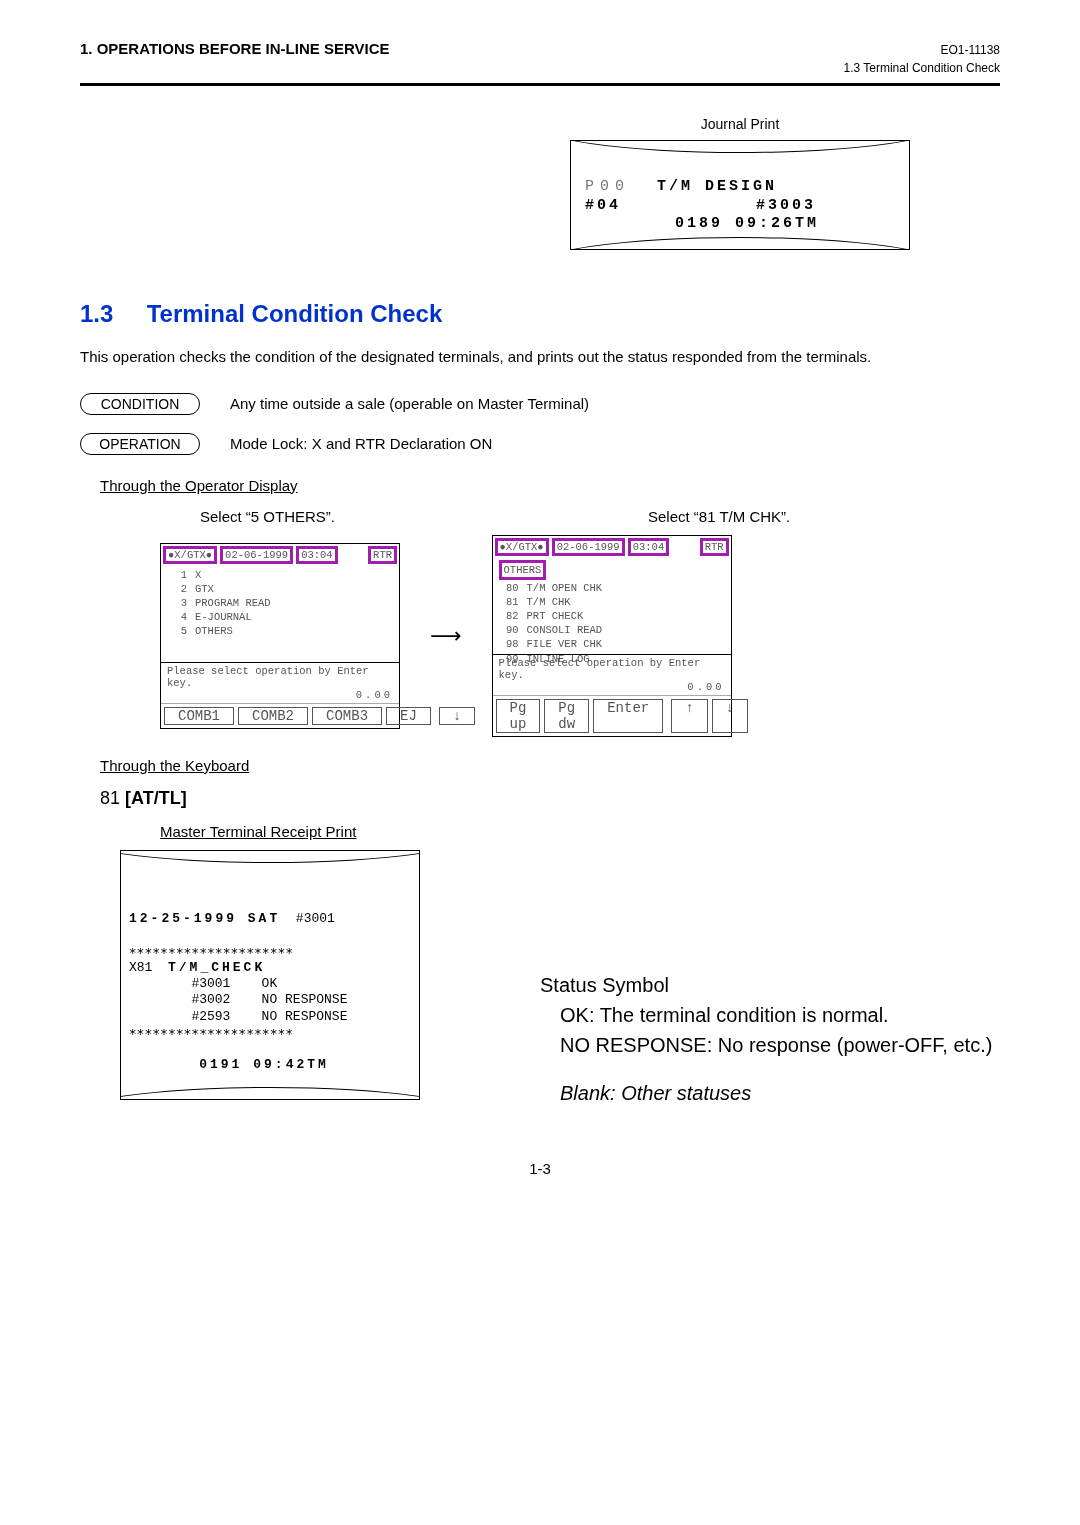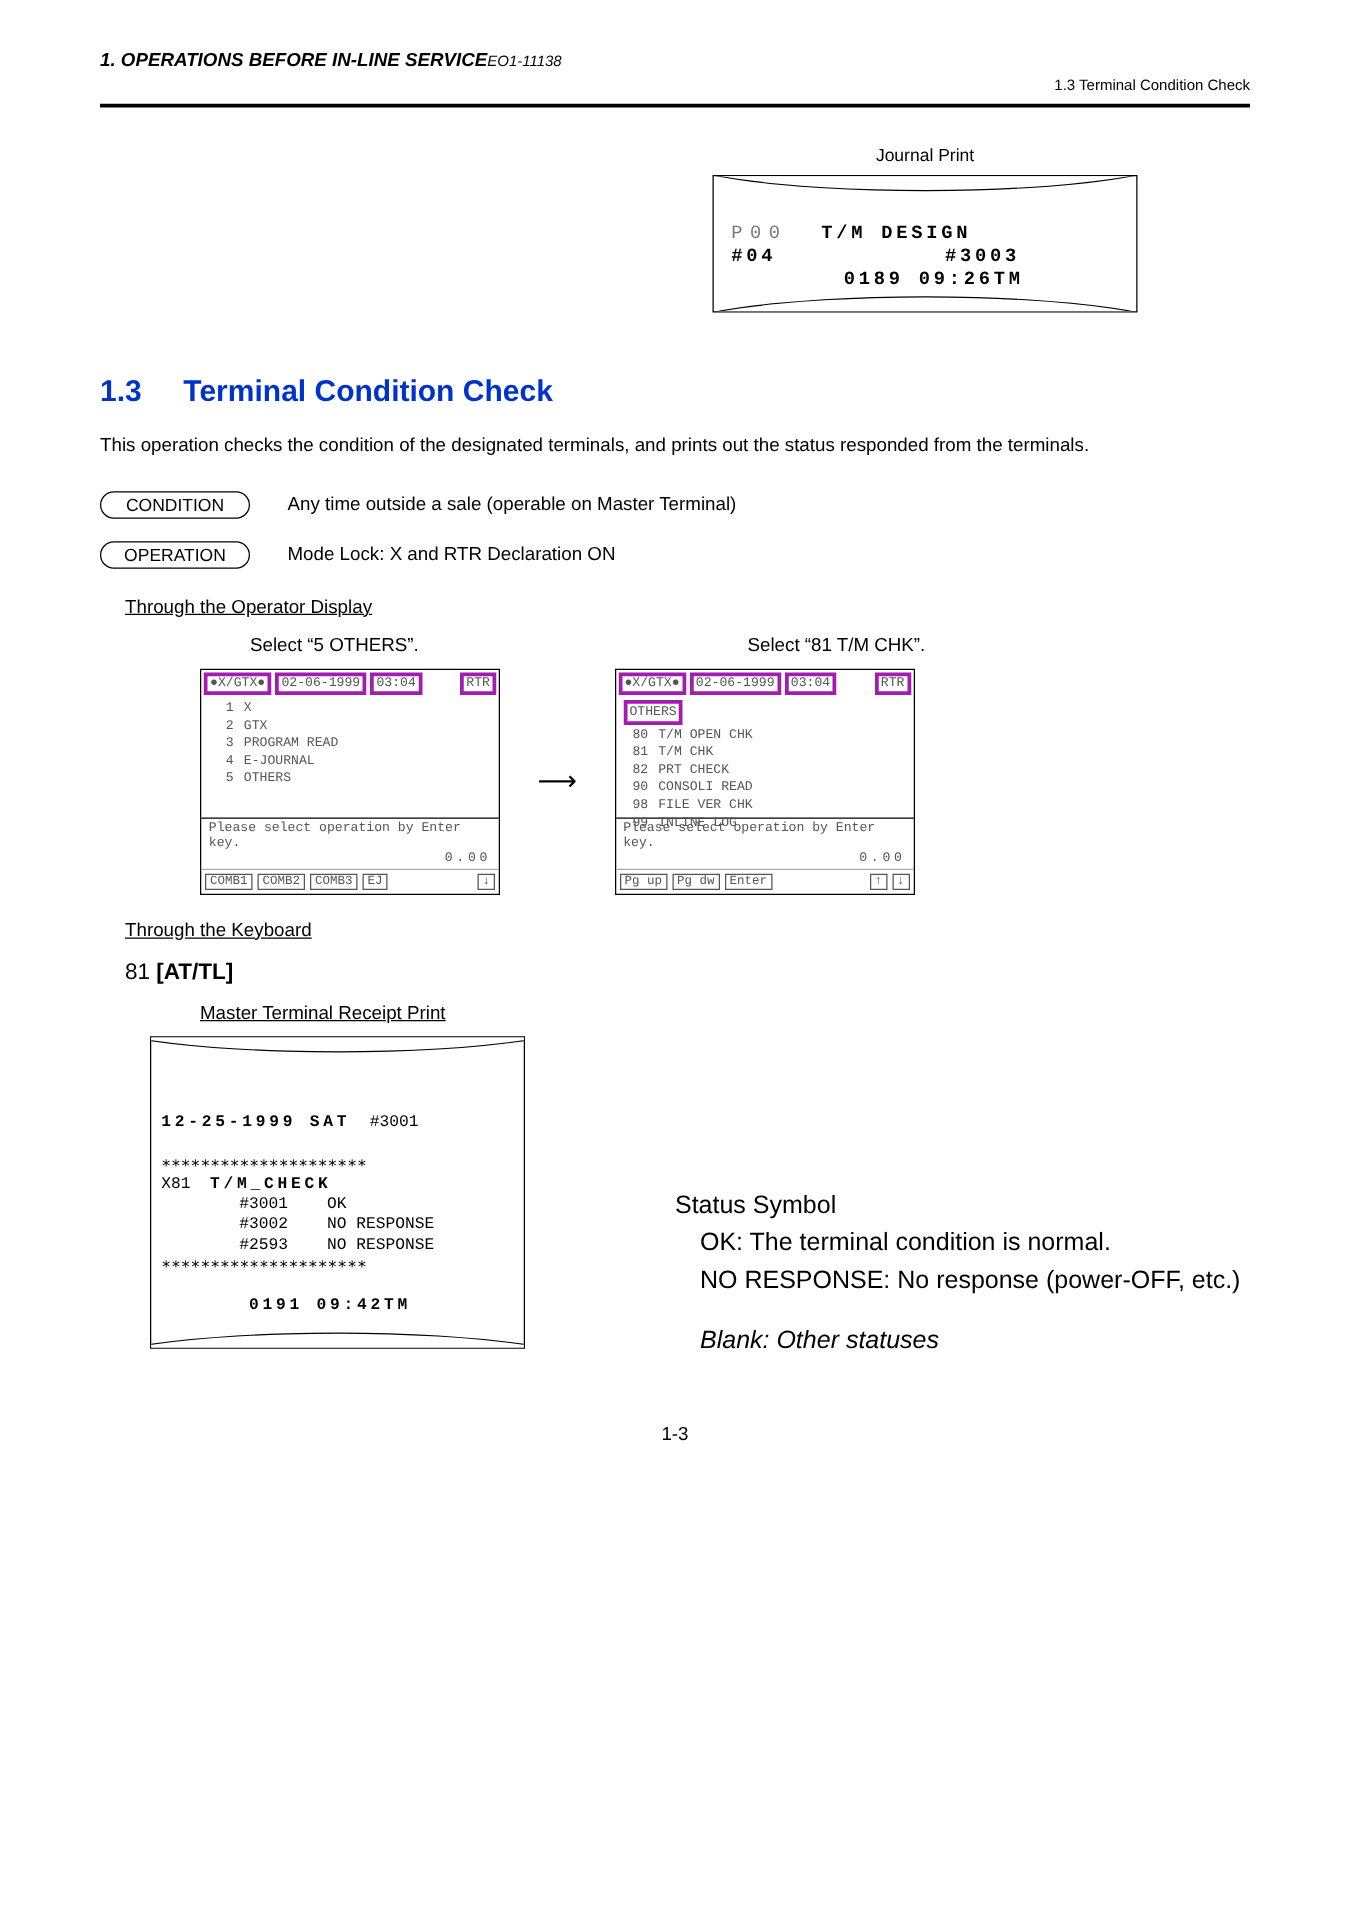--- a/index.html
+++ b/index.html
@@ -4,21 +4,21 @@
 <style>
   * { margin: 0; padding: 0; box-sizing: border-box; }
   body {
     font-family: Arial, Helvetica, sans-serif;
     font-size: 14px;
     color: #000;
     background: #fff;
     width: 1080px;
     padding: 40px 80px 30px 80px;
   }
-  .header-row { display: flex; justify-content: flex-start; align-items: baseline; margin-bottom: 4px; font-style: italic; }
+  .header-row { display: flex; justify-content: space-between; align-items: baseline; margin-bottom: 4px; }
   .header-left { font-weight: bold; font-size: 15px; }
   .header-right { font-size: 12px; }
   .sub-header { text-align: right; font-size: 12px; margin-bottom: 8px; }
   .thick-rule { border: none; border-top: 3px solid #000; margin-bottom: 30px; }
   .journal-label { text-align: center; width: 340px; margin-left: 490px; font-size: 14px; margin-bottom: 8px; }
   .receipt-box {
     border: 1.5px solid #000;
     padding: 18px 14px 14px 14px;
     font-family: "Courier New", monospace;
     font-size: 15px;
@@ -62,21 +62,21 @@
   .display-screen {
     width: 240px; border:1px solid #000;
     font-family:"Courier New",monospace; font-size:10.5px; color:#555;
   }
   .ds-top { display:flex; gap:3px; padding:2px; }
   .ds-box { border:3px solid #a21caf; padding:0 2px; }
   .ds-rtr { margin-left:auto; }
   .ds-body { padding: 2px 6px; height: 96px; line-height:1.35;}
   .ds-foot { border-top:1px solid #000; padding:2px 6px; font-size:10.5px; }
   .ds-foot2 { display:flex; gap:4px; padding:3px; border-top:1px solid #aaa;}
-  .ds-btn { border:1px solid #555; padding:0 3px; font-size:10px; }
+  .ds-btn { border:1px solid #555; padding:0 13px; font-size:14px; }
   .right-amt { text-align:right; letter-spacing:3px;}
   .kb-line { font-size:18px; margin: 8px 0 6px 20px;}
   .kb-cmd { font-weight:bold; }
   .master-label { text-decoration: underline; font-size:15px; margin:14px 0 10px 80px;}
   .receipt-master { width:300px; margin-left:40px; padding:28px 8px 18px 8px; font-size:13px; min-height:250px;}
   .status-block { position:absolute; left: 460px; font-size:20px; line-height:1.5; }
   .status-wrap { position:relative; }
   .status-blank { font-style: italic; margin-top:18px;}
   .page-num { text-align:center; font-size:15px; margin-top:60px;}
   .ds-menu-list { list-style:none; }
@@ -112,21 +112,21 @@
 </div>
 <div class="pill-row" style="margin-bottom:22px">
   <span class="pill">OPERATION</span>
   <span class="pill-text">Mode Lock:  X and RTR Declaration ON</span>
 </div>
 
 <div class="subhead">Through the Operator Display</div>
 
 <div class="display-caption-row">
   <div class="display-caption">Select “5 OTHERS”.</div>
-  <div class="display-caption" style="margin-left:46px">Select “81 T/M CHK”.</div>
+  <div class="display-caption" style="margin-left:96px">Select “81 T/M CHK”.</div>
 </div>
 
 <div class="displays-row">
 
   <div class="display-screen">
     <div class="ds-top">
       <span class="ds-box">●X/GTX●</span>
       <span class="ds-box">02-06-1999</span>
       <span class="ds-box">03:04</span>
       <span class="ds-box ds-rtr">RTR</span>

